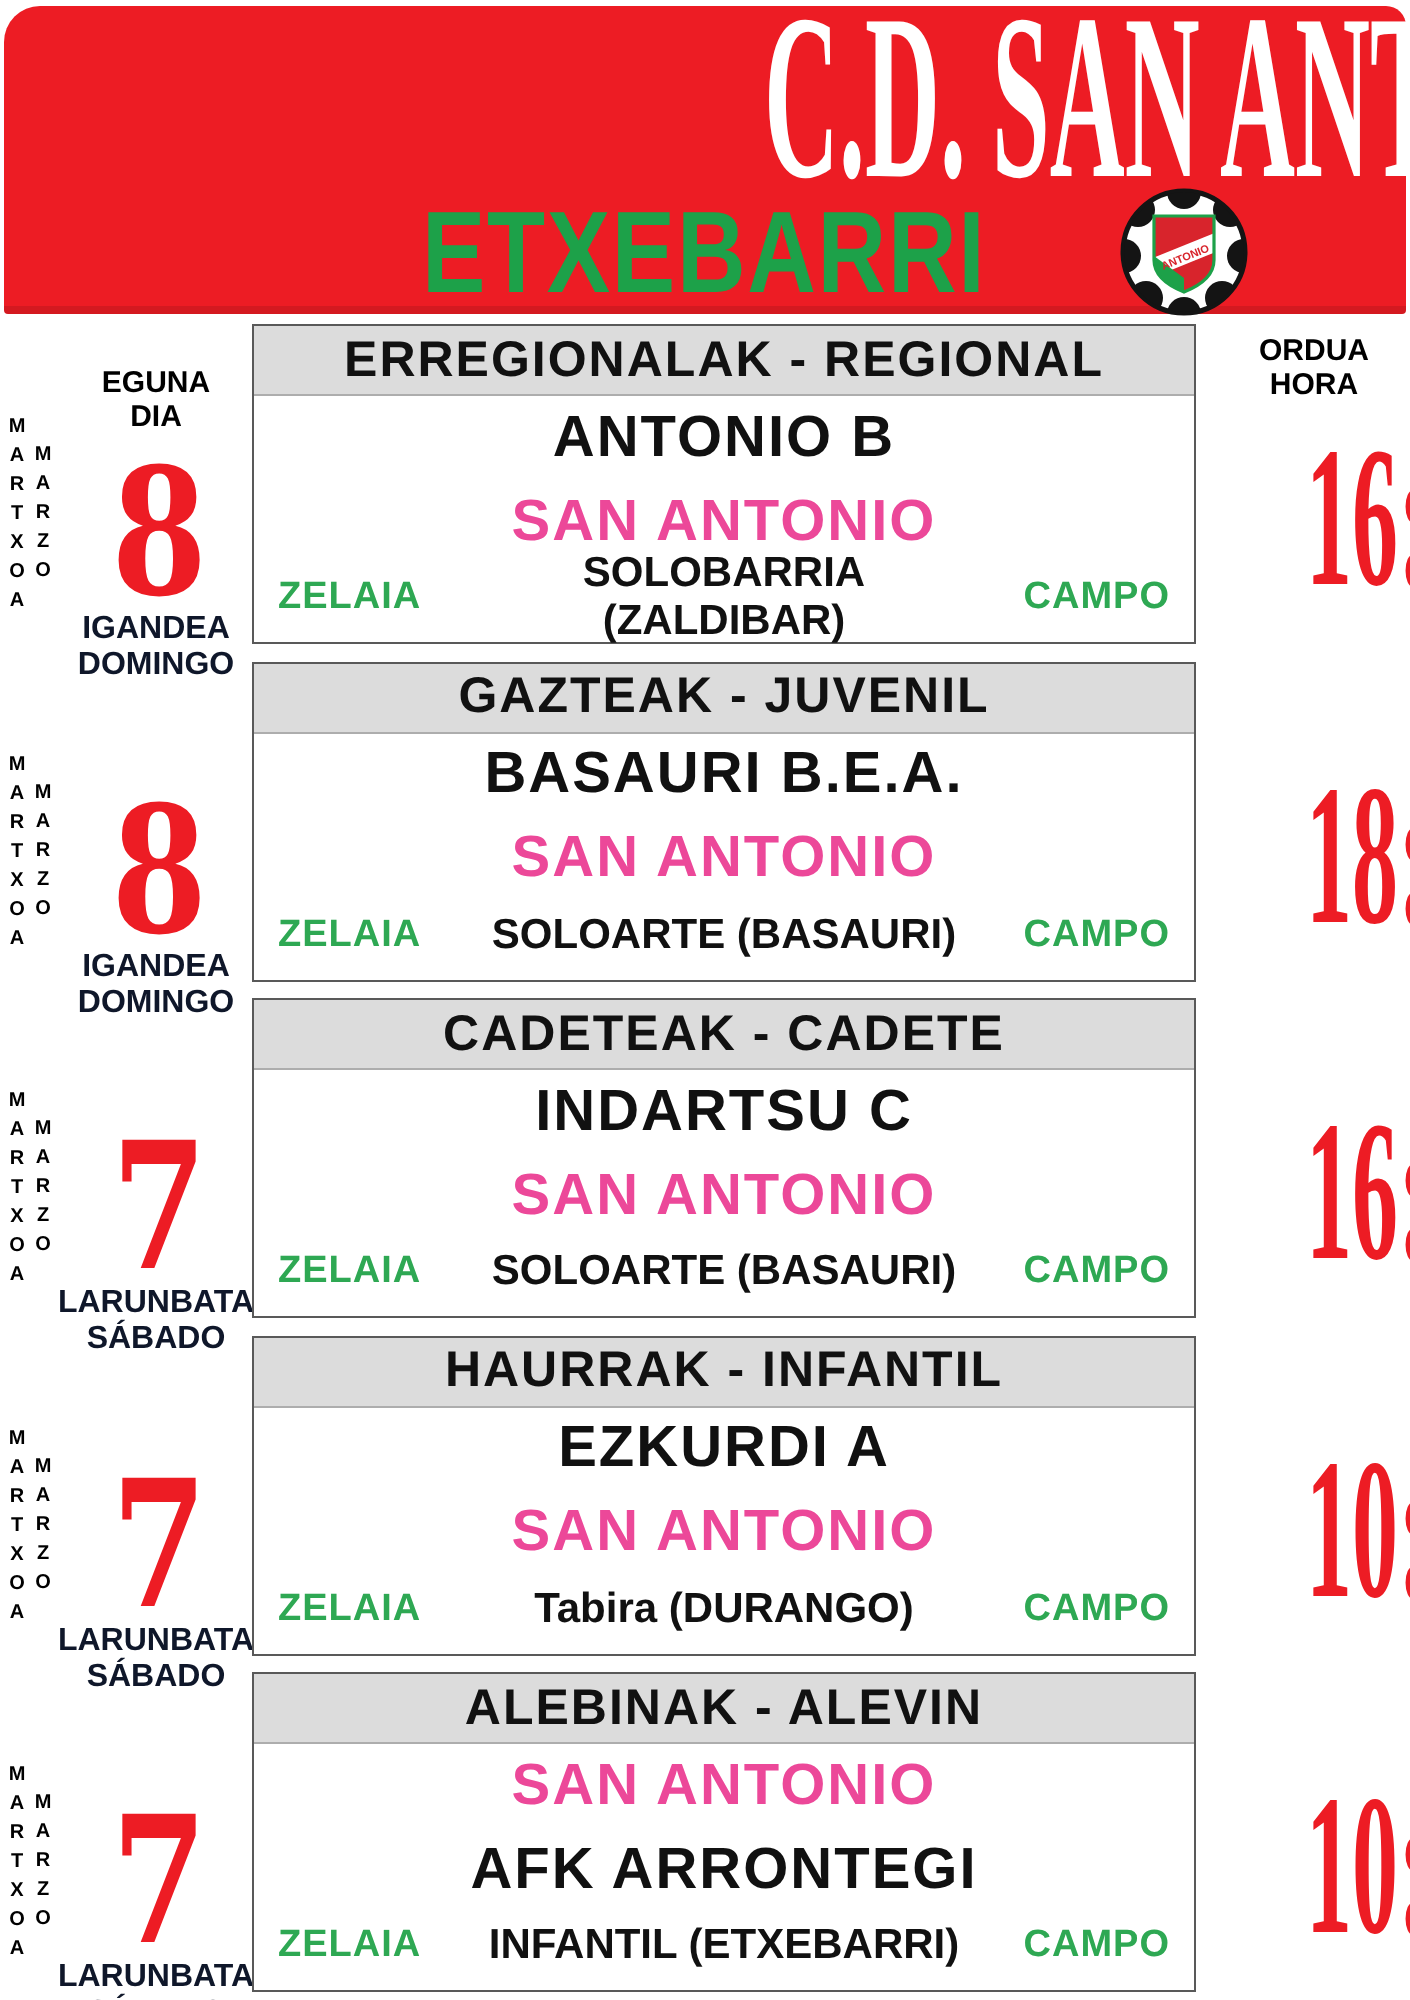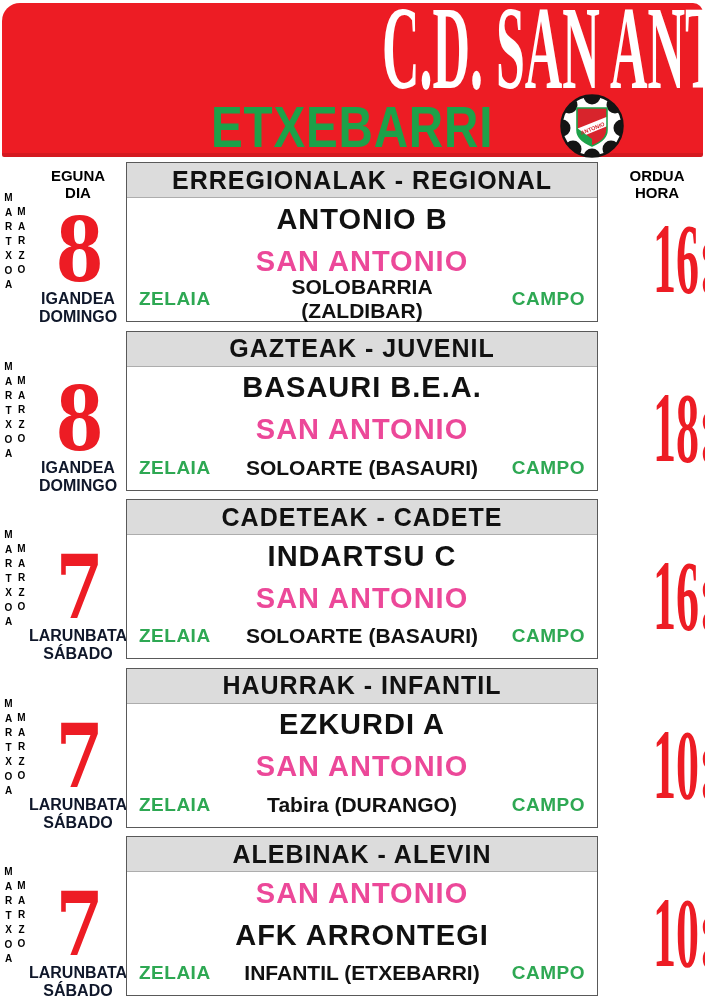--- a/index.html
+++ b/index.html
@@ -26,21 +26,21 @@
     color: #1DA149; font-weight: bold; font-size: 58px; line-height: 48px; white-space: nowrap;
   }
   .subtitle > span { display: inline-block; transform: scaleX(0.82); transform-origin: 50% 50%; letter-spacing: 1px; }
   .logo { position: absolute; top: 94px; right: 81px; width: 64px; height: 64px; }
 
   
   .matches { position: absolute; top: 162px; left: 0; right: 0; display: flex; flex-direction: column; gap: 8.5px; }
   .match { position: relative; height: 160px; }
 
   
-  .datecol { position: absolute; left: 0; top: 0; width: 126px; height: 100%; padding-left: 25px; }
+  .datecol { position: absolute; left: 0; top: 16px; width: 126px; height: 100%; padding-left: 25px; }
   .vert {
     position: absolute; font-weight: bold; font-size: 10px; color: #000;
     writing-mode: vertical-lr; text-orientation: upright; letter-spacing: 3.5px; line-height: 1;
   }
   .vert.eu { left: 3px;  top: 30px; }
   .vert.es { left: 16px; top: 44px; }
   .colhead {
     position: absolute; top: 5px; font-weight: bold; font-size: 15px; line-height: 17px;
     color: #000; text-align: center;
   }

